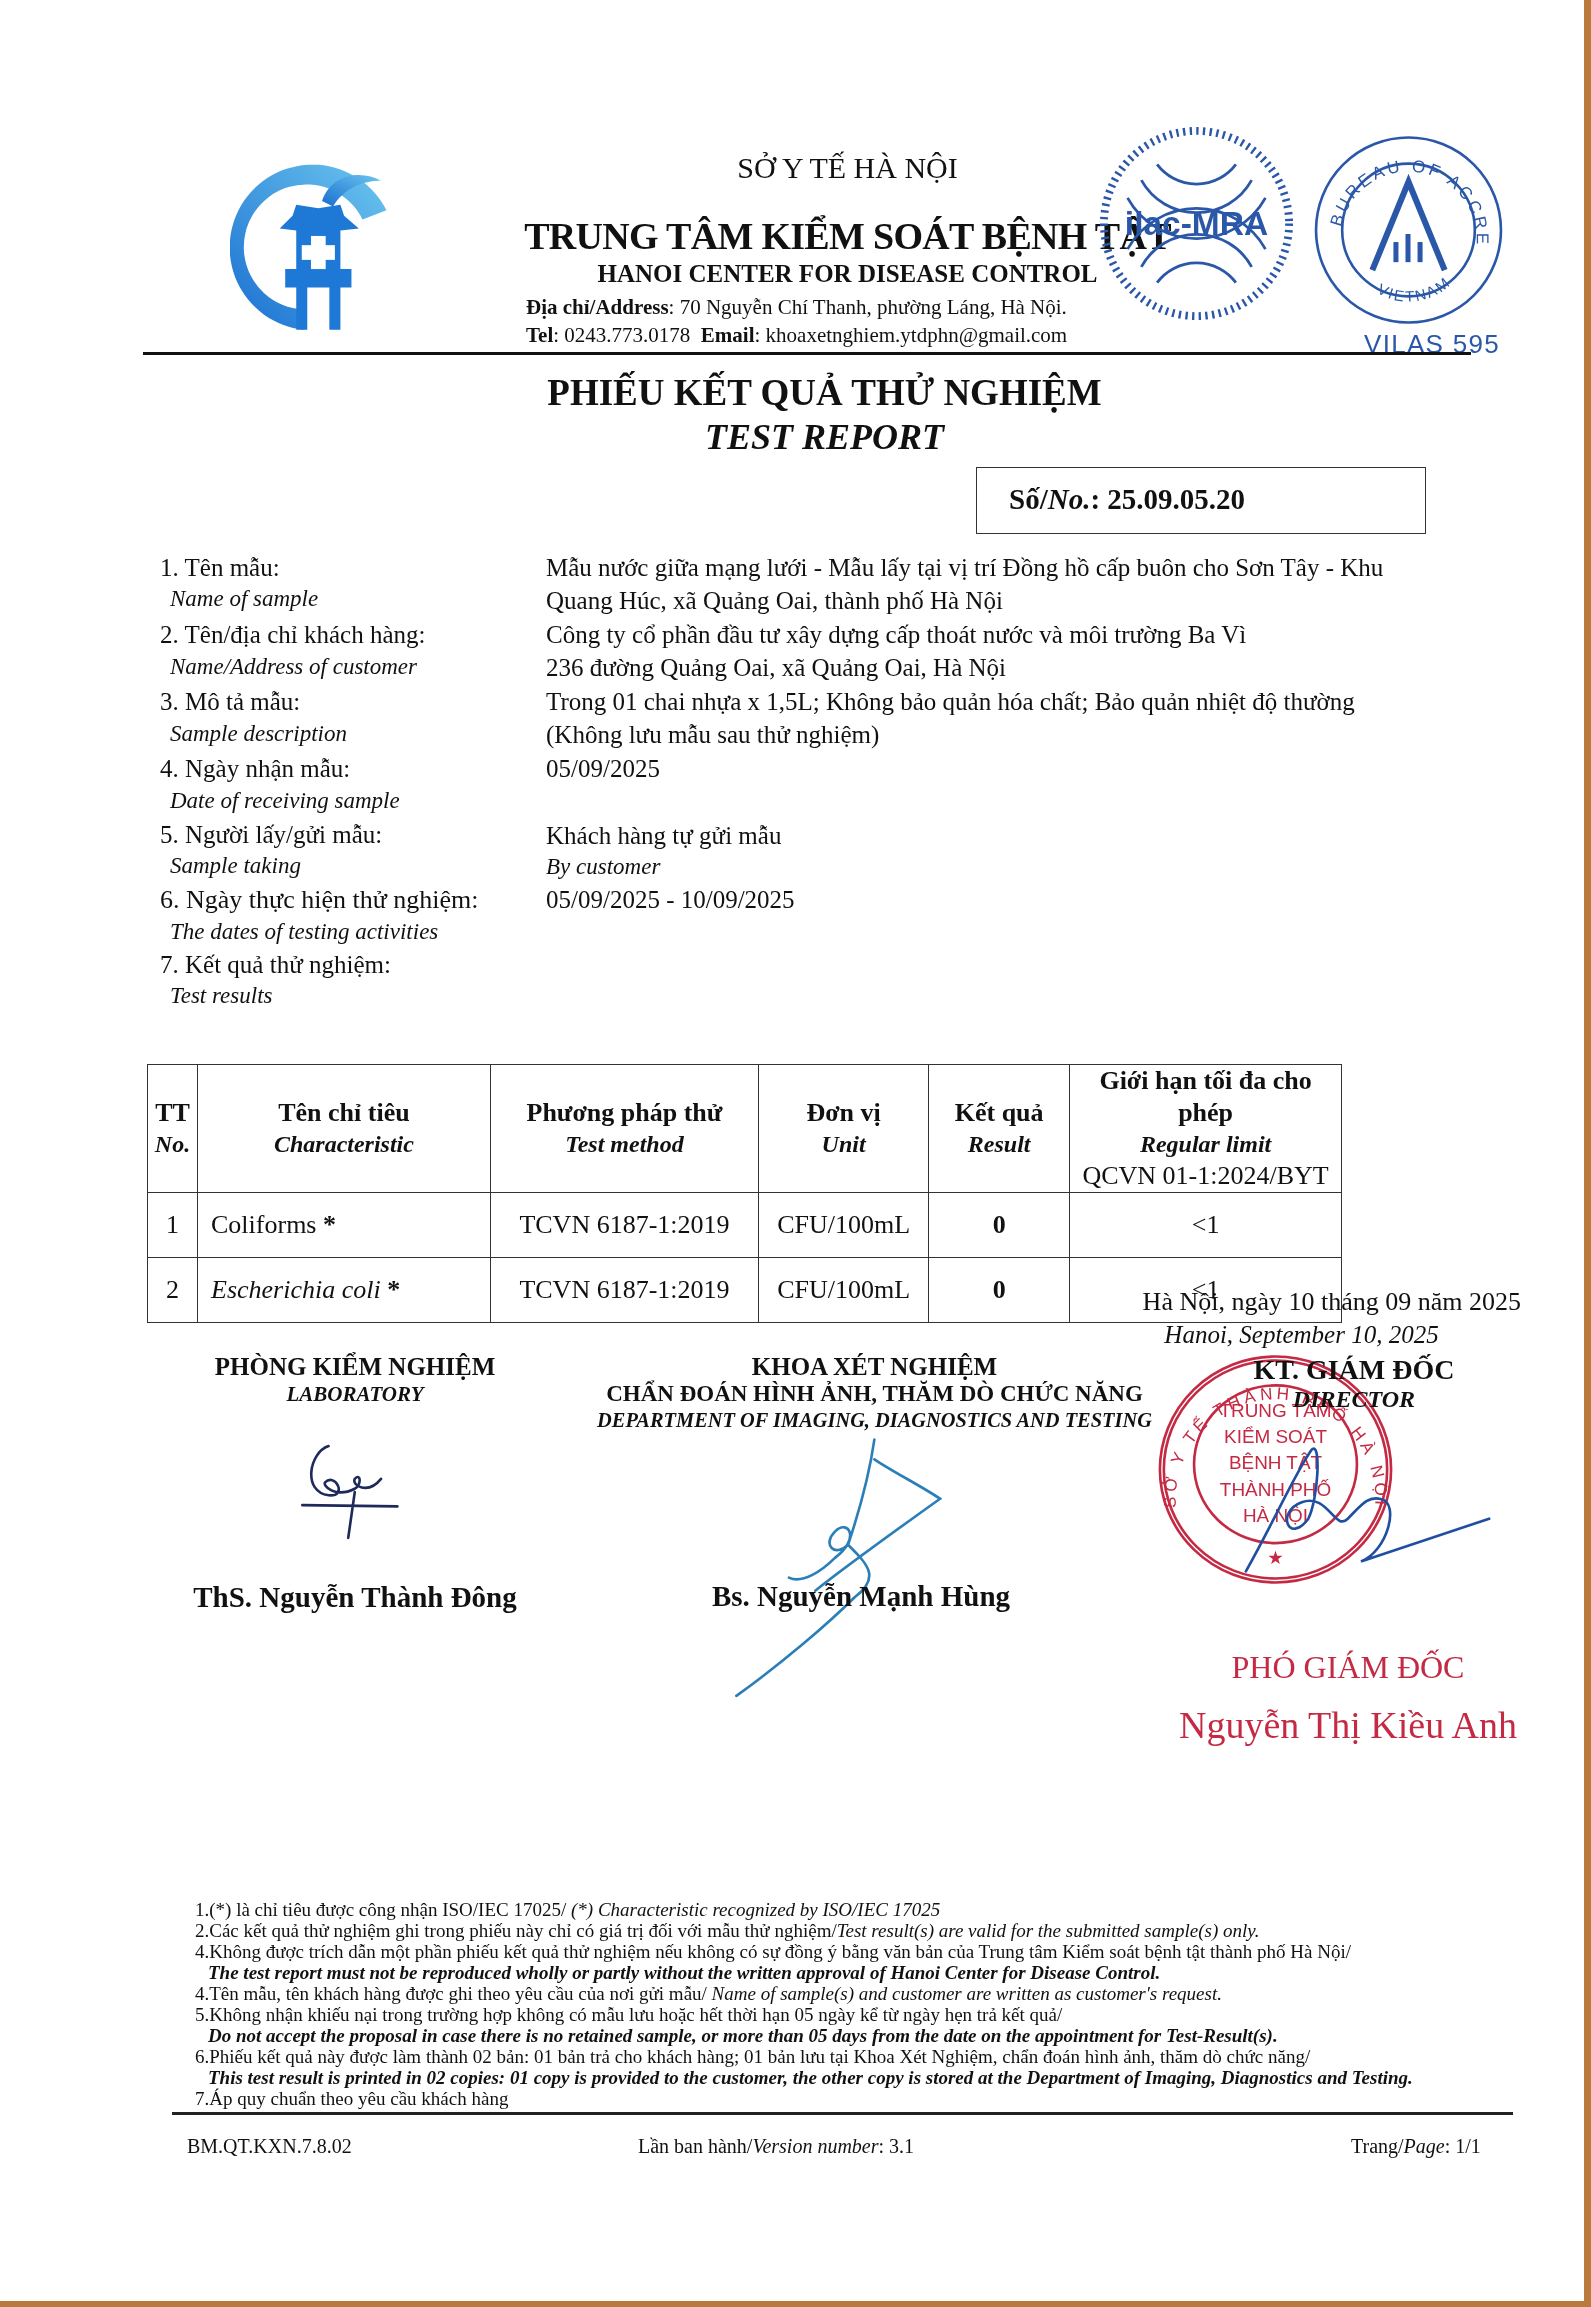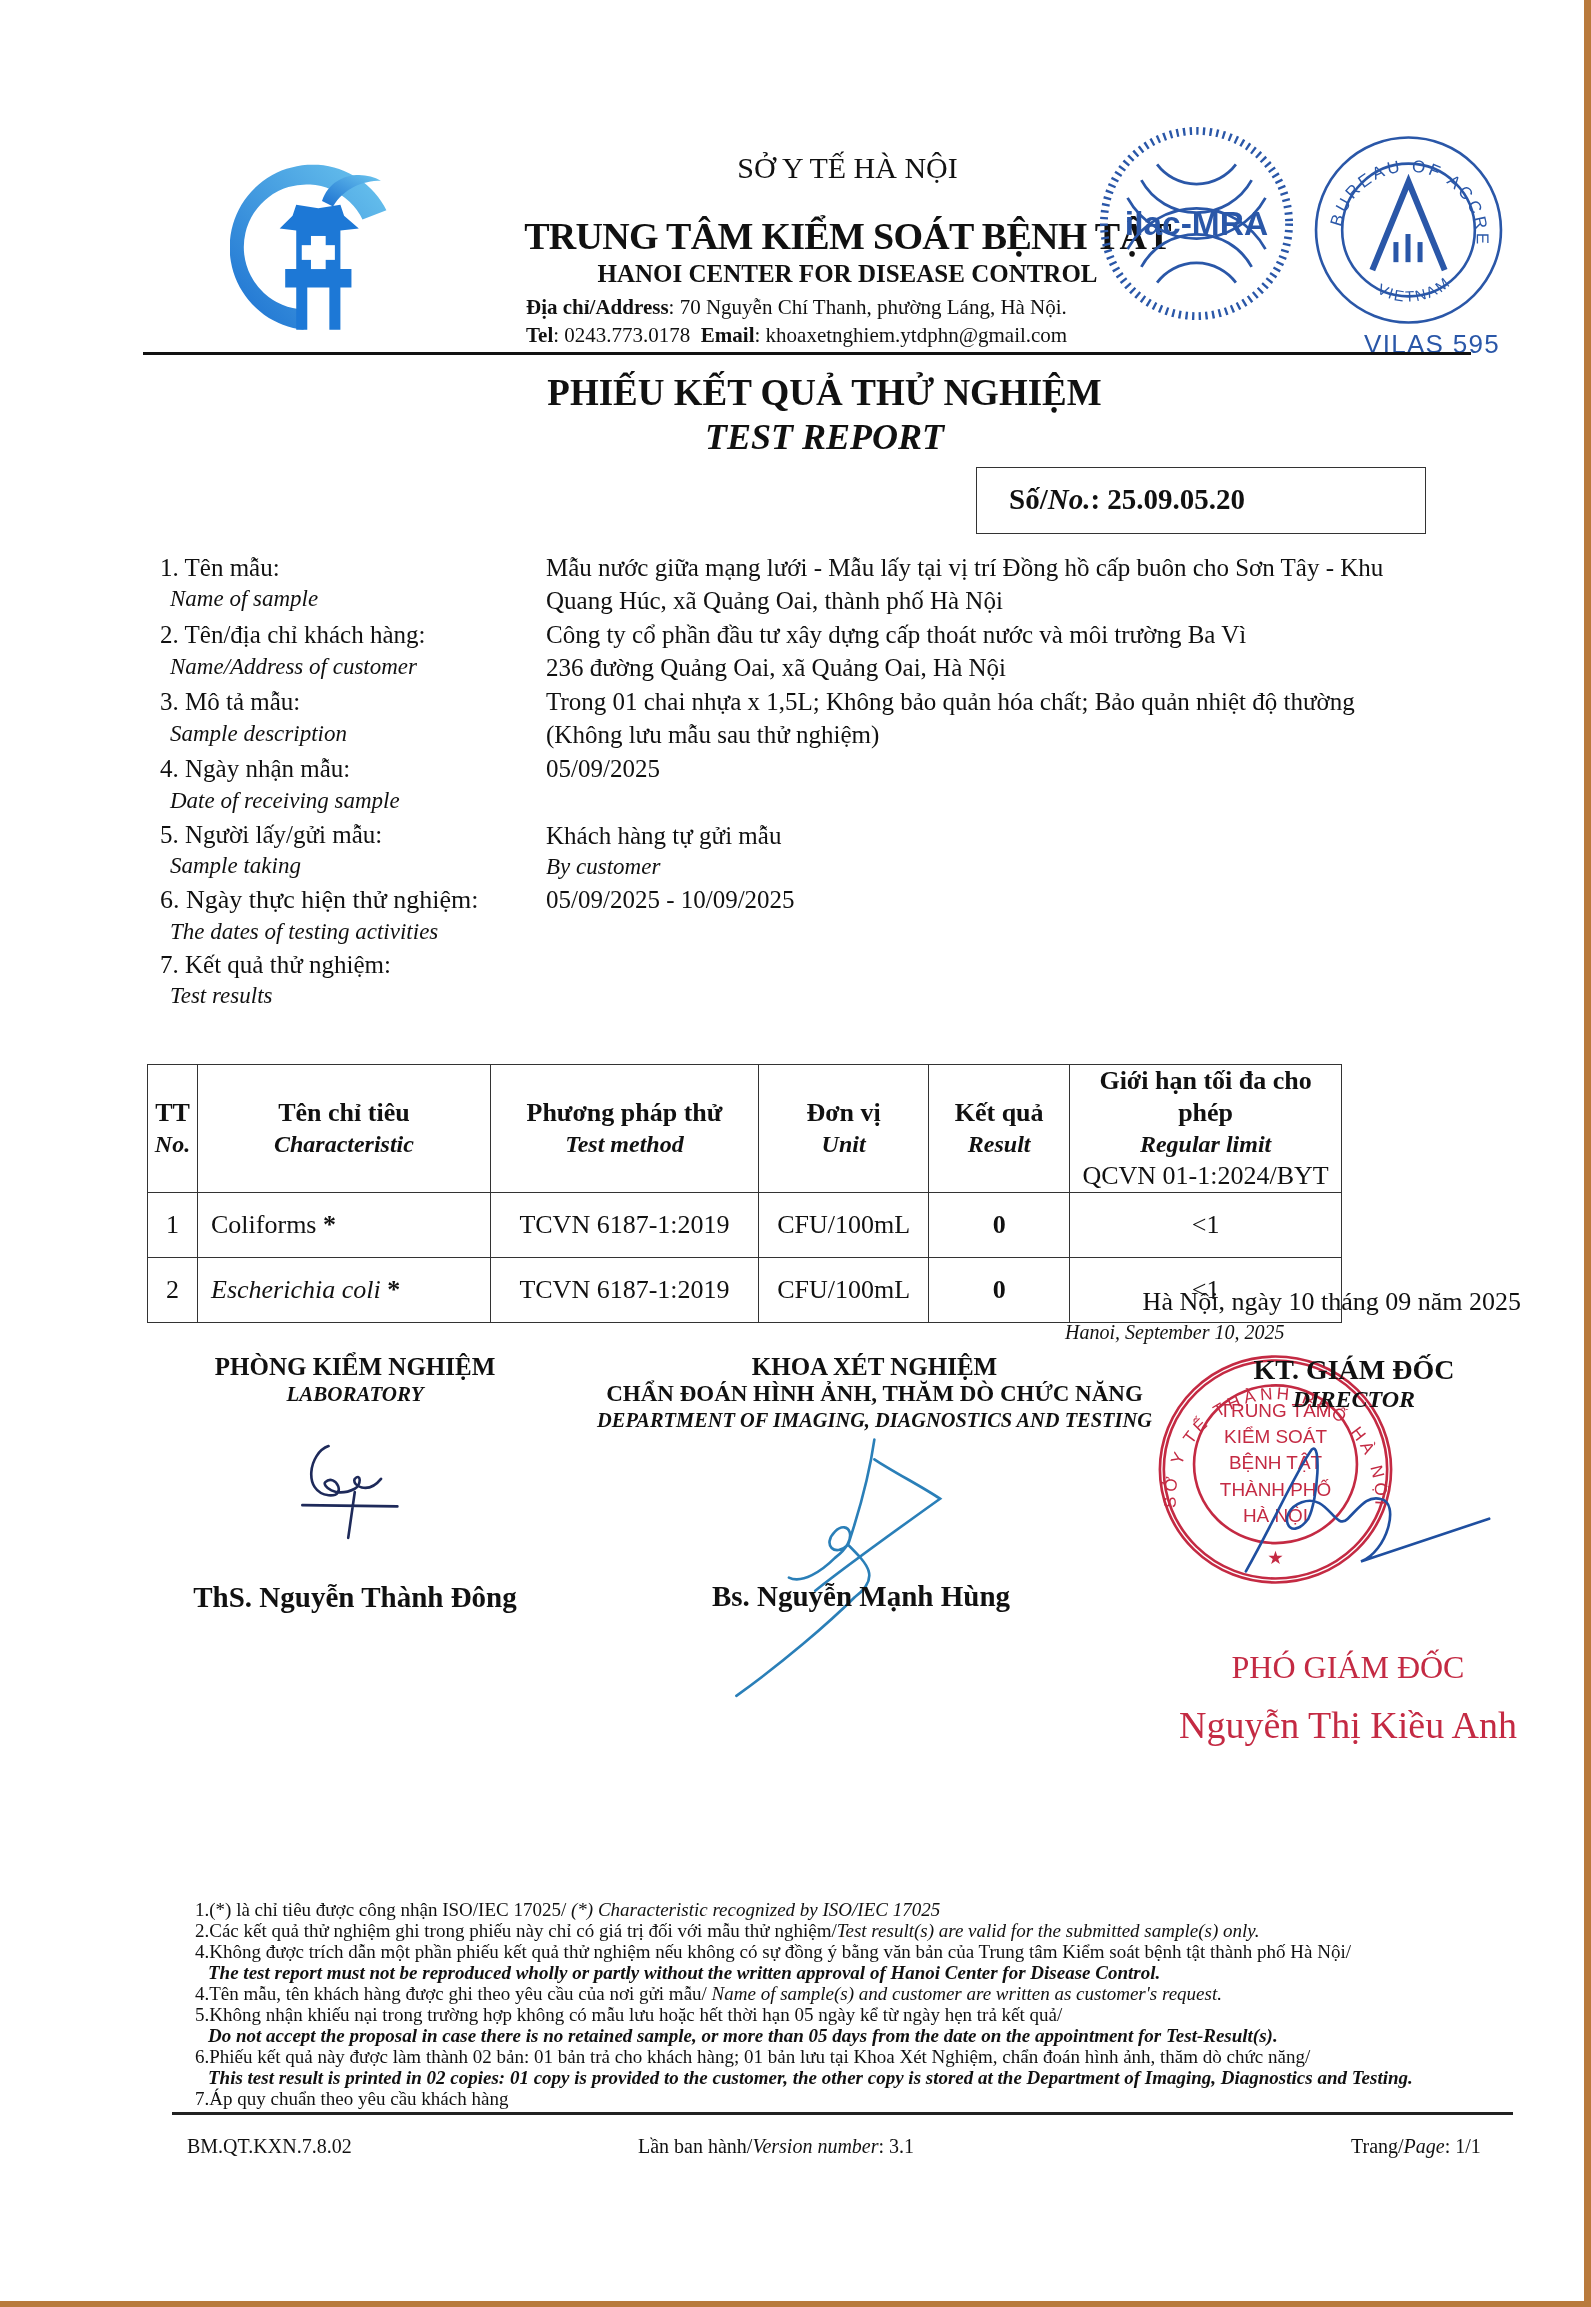--- a/index.html
+++ b/index.html
@@ -48,21 +48,21 @@
   }
   table.results td, table.results th {
     border: 1.3px solid #333; text-align: center; vertical-align: middle; padding: 0 5.3px;
   }
   table.results th { height: 124px; font-weight: bold; font-size: 26px; line-height: 1.22; }
   table.results th i { font-size: 24px; }
   table.results td { height: 64px; }
   td.char { text-align: left !important; padding-left: 13px !important; }
   
   .date-vi { left: 1048px; top: 1287px; width: 473px; text-align: right; font-size: 26px; white-space: nowrap; }
-  .date-en { left: 1065px; top: 1321px; width: 473px; text-align: left; font-size: 20px; font-style: italic; white-space: nowrap; }
+  .date-en { left: 1065px; top: 1321px; width: 473px; text-align: center; font-size: 25px; font-style: italic; white-space: nowrap; }
   .sig-col { text-align: center; white-space: nowrap; }
   .lab-title { left: 158px; top: 1353px; width: 394px; font-size: 25px; font-weight: bold; }
   .lab-sub { left: 158px; top: 1382px; width: 394px; font-size: 21px; font-weight: bold; font-style: italic; }
   .dept-title { left: 546px; top: 1353px; width: 657px; font-size: 25px; font-weight: bold; }
   .dept-sub1 { left: 546px; top: 1381px; width: 657px; font-size: 23px; font-weight: bold; }
   .dept-sub2 { left: 546px; top: 1409px; width: 657px; font-size: 20.4px; font-weight: bold; font-style: italic; }
   .dir-title { left: 1170px; top: 1354px; width: 368px; font-size: 28px; font-weight: bold; }
   .dir-sub { left: 1170px; top: 1386px; width: 368px; font-size: 24px; font-weight: bold; font-style: italic; }
   .name-1 { left: 158px; top: 1581px; width: 394px; font-size: 29px; font-weight: bold; }
   .name-2 { left: 657px; top: 1580px; width: 408px; font-size: 29px; font-weight: bold; }

